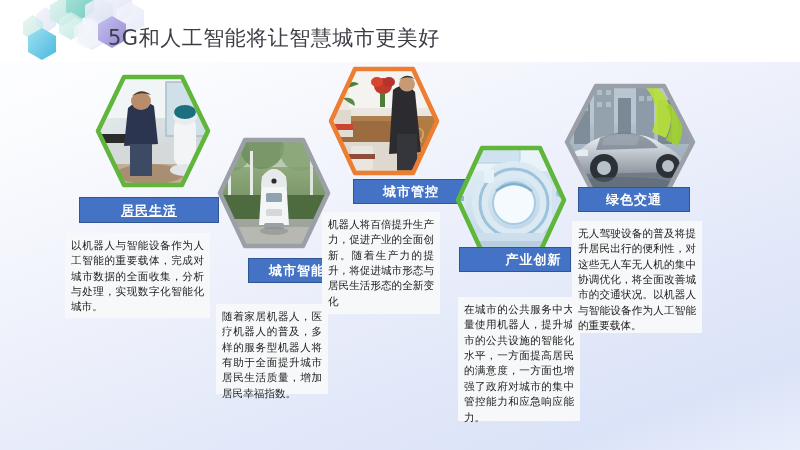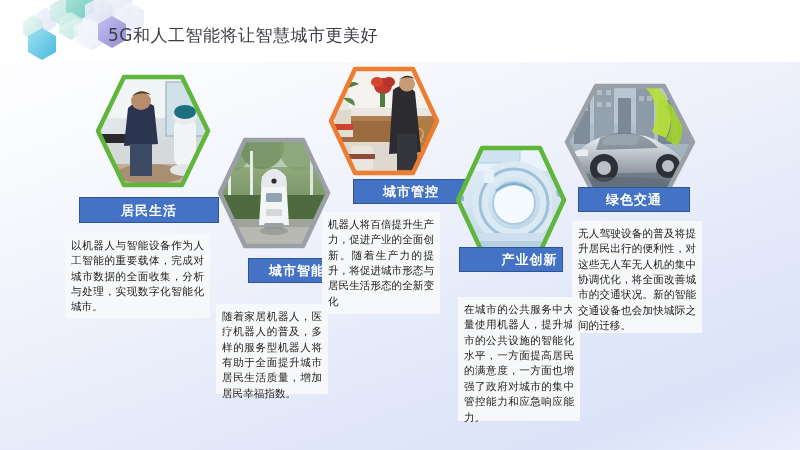--- a/index.html
+++ b/index.html
@@ -29,21 +29,21 @@
   }
   #header-deco {
     position: absolute;
     left: 0; top: 0;
     width: 320px; height: 62px;
   }
   #title-text {
     position: absolute;
     left: 108px;
     top: 24px;
-    font-size: 17px;
+    font-size: 21px;
     color: #3d3d46;
     letter-spacing: 0.5px;
     white-space: nowrap;
     font-family: "DejaVu Sans", "Liberation Sans", sans-serif;
   }
 
   
   .card { position: absolute; }
 
   .hex-wrap { position: absolute; }
@@ -162,21 +162,21 @@
           <rect x="82" y="46" width="22" height="52" rx="11" fill="#f2f4f5"></rect>
           <ellipse cx="93" cy="46" rx="12" ry="9" fill="#e9ecee"></ellipse>
           <ellipse cx="93" cy="42" rx="11" ry="7" fill="#1c6f7e"></ellipse>
           <ellipse cx="93" cy="100" rx="15" ry="6" fill="#e3e6e8"></ellipse>
           <path d="M104 86 q14 -6 18 4 l-4 14 -16 -4z" fill="#6fa83e"></path>
           <path d="M108 84 q10 -10 14 -2 q-6 2 -14 2z" fill="#8cc34f"></path>
         </g>
         <polygon points="32,7 90,7 116,61 90,115 32,115 6,61" fill="none" stroke="#5fb63a" stroke-width="4.5" stroke-linejoin="round"></polygon>
       </svg>
     </div>
-    <div class="label-bar" style="left:79px; top:197px; width:140px; height:26px;">居民生活</div>
+    <div class="label-bar" style="left:79px; top:197px; width:140px; height:26px;text-decoration:underline;">居民生活</div>
     <div class="body-box" style="left:65px; top:233px; width:145px; height:85px;">以机器人与智能设备作为人工智能的重要载体，完成对城市数据的全面收集，分析与处理，实现数字化智能化城市。</div>
   </div>
 
   <div class="card">
     <div class="hex-wrap" style="left:214px; top:133px;">
       <svg width="120" height="120" viewBox="0 0 120 120">
         <defs>
           <clipPath id="clip2">
             <polygon points="31,7 89,7 114,60 89,113 31,113 6,60"></polygon>
           </clipPath>
@@ -292,21 +292,21 @@
           <rect x="4" y="46" width="8" height="5" fill="#8fb6d2"></rect>
           <rect x="4" y="55" width="8" height="5" fill="#8fb6d2"></rect>
           <rect x="100" y="30" width="16" height="54" rx="3" fill="#d3e3ef"></rect>
           <rect x="103" y="36" width="10" height="6" fill="#86b0cd"></rect>
           <circle cx="108" cy="52" r="4" fill="#9cc2dc"></circle>
           <rect x="32" y="28" width="10" height="14" rx="2" fill="#e6f1f8"></rect>
         </g>
         <polygon points="30,7 88,7 112,59 88,111 30,111 6,59" fill="none" stroke="#5fb63a" stroke-width="4.5" stroke-linejoin="round"></polygon>
       </svg>
     </div>
-    <div class="label-bar" style="left:459px; top:247px; width:104px; height:25px;padding-left:37px;">产业创新</div>
+    <div class="label-bar" style="left:459px; top:247px; width:112px; height:25px;padding-left:37px;">产业创新</div>
     <div class="body-box" style="left:458px; top:281px; width:122px; height:124px;margin-top:16px;">在城市的公共服务中大量使用机器人，提升城市的公共设施的智能化水平，一方面提高居民的满意度，一方面也增强了政府对城市的集中管控能力和应急响应能力。</div>
   </div>
 
   <div class="card">
     <div class="hex-wrap" style="left:560px; top:80px;">
       <svg width="140" height="124" viewBox="0 0 140 124">
         <defs>
           <clipPath id="clip5">
             <polygon points="36,6 104,6 133,62 104,118 36,118 7,62"></polygon>
           </clipPath>
@@ -355,16 +355,16 @@
           <ellipse cx="44" cy="88" rx="7" ry="7" fill="#b8c0c8"></ellipse>
           <ellipse cx="108" cy="86" rx="12" ry="12" fill="#2c3138"></ellipse>
           <ellipse cx="108" cy="86" rx="6" ry="6" fill="#b8c0c8"></ellipse>
           <path d="M14 72 q6 -4 14 -2 l0 6 -14 0z" fill="#e8edf1"></path>
           <ellipse cx="60" cy="104" rx="54" ry="7" fill="#5b6671" opacity="0.55"></ellipse>
         </g>
         <polygon points="36,6 104,6 133,62 104,118 36,118 7,62" fill="none" stroke="#9aa0a6" stroke-width="4.5" stroke-linejoin="round"></polygon>
       </svg>
     </div>
     <div class="label-bar" style="left:578px; top:187px; width:112px; height:25px;">绿色交通</div>
-    <div class="body-box" style="left:572px; top:221px; width:130px; height:112px;">无人驾驶设备的普及将提升居民出行的便利性，对这些无人车无人机的集中协调优化，将全面改善城市的交通状况。新的智能交通设备也会加快城际之间的迁移。</div>
+    <div class="body-box" style="left:572px; top:221px; width:130px; height:112px;">无人驾驶设备的普及将提升居民出行的便利性，对这些无人车无人机的集中协调优化，将全面改善城市的交通状况。以机器人与智能设备作为人工智能的重要载体。</div>
   </div>
 
 </div>
 
 </body></html>

